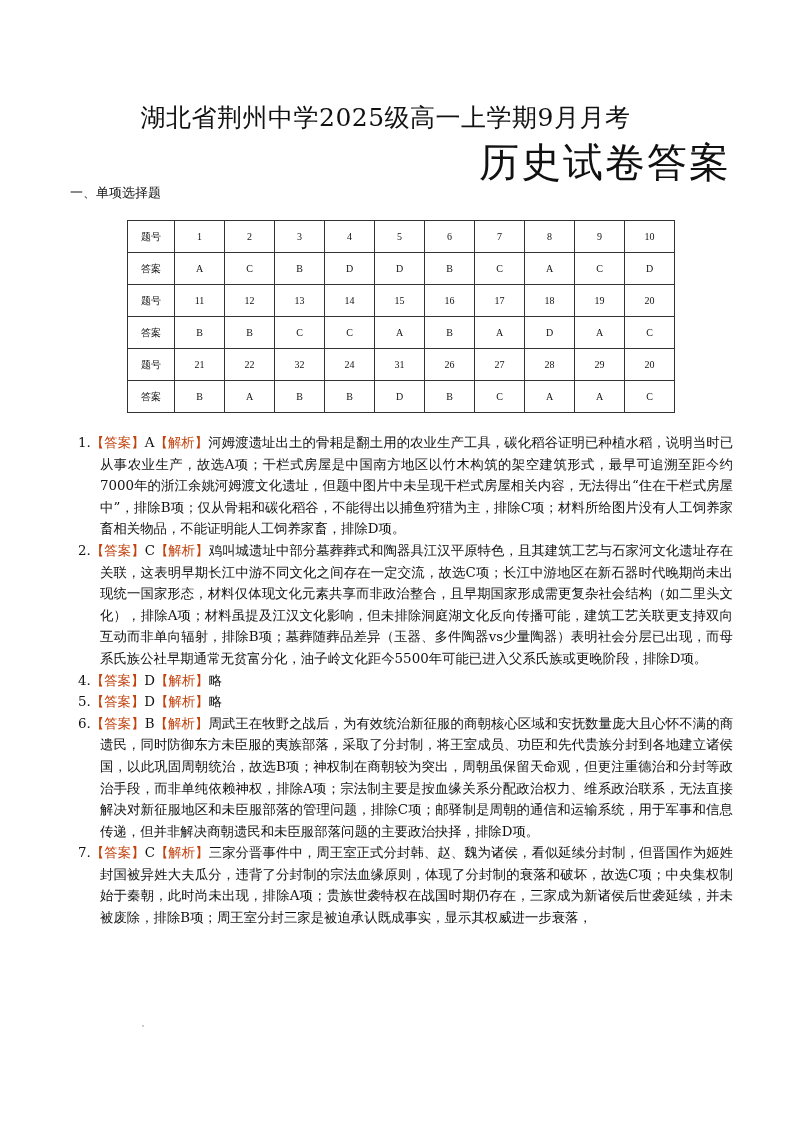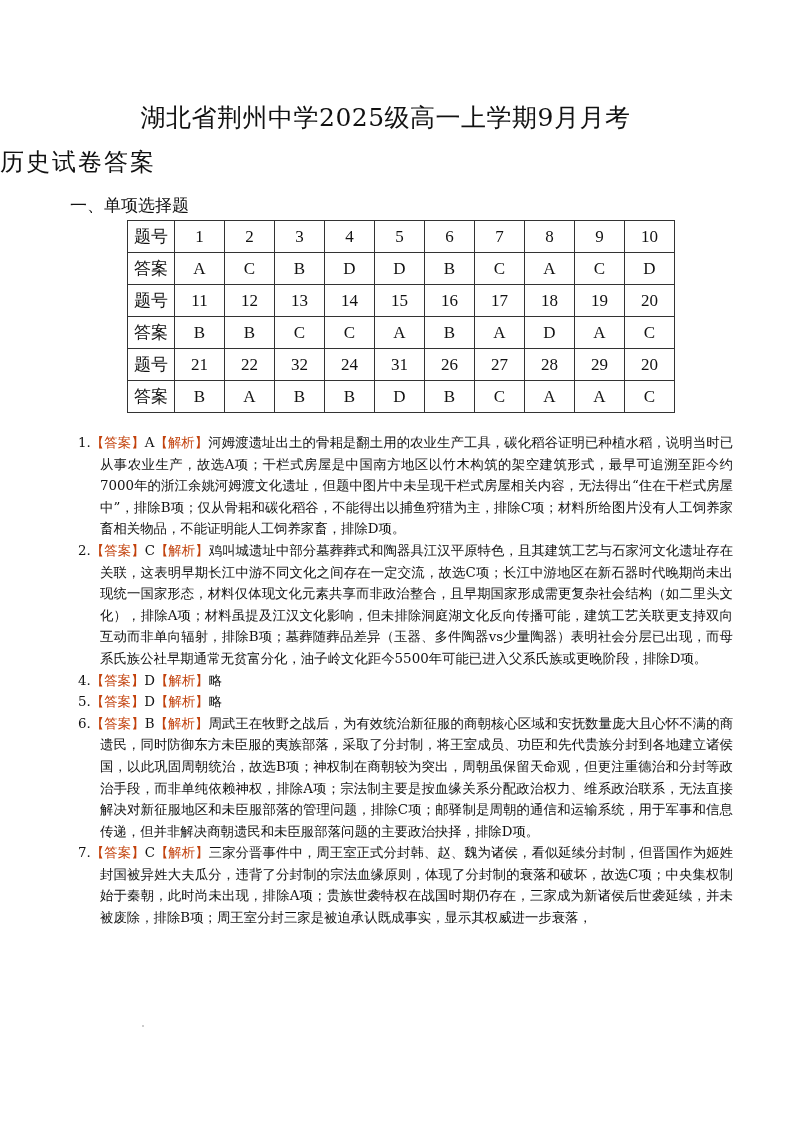--- a/index.html
+++ b/index.html
@@ -1,24 +1,24 @@
 <!DOCTYPE html>
 <html><head>
 <meta charset="utf-8">
 <style>
   html, body { margin: 0; padding: 0; background: #ffffff; }
   body { width: 793px; height: 1122px; position: relative; overflow: hidden;
          font-family: "DejaVu Serif", "Liberation Serif", serif; color: #111; }
   .title1 { position: absolute; top: 100px; left: 0; width: 771px; text-align: center;
             font-size: 25px; letter-spacing: 0.5px; line-height: 36px; }
-  .title2 { position: absolute; top: 142px; left: 0; width: 731px; text-align: left;
-            font-size: 24px; letter-spacing: 2px; line-height: 40px; }
-  .section { position: absolute; top: 196px; left: 70px; font-size: 17px; line-height: 18px; text-align: center; }
+  .title2 { position: absolute; top: 142px; left: 0; width: 731px; text-align: right;
+            font-size: 40px; letter-spacing: 2px; line-height: 40px; }
+  .section { position: absolute; top: 184px; left: 70px; font-size: 13px; line-height: 18px; text-align: center; }
   table.ans { position: absolute; top: 220px; left: 127px; border-collapse: collapse;
-              font-size: 17px; font-family: "Liberation Serif", serif; }
+              font-size: 10px; font-family: "Liberation Serif", serif; }
   table.ans td { border: 1px solid #333; height: 31px; text-align: center; padding: 0;
                  width: 49px; }
   table.ans td.hd { width: 46px; font-family: "DejaVu Serif", serif; }
   .answers { position: absolute; top: 432px; left: 78px; width: 655px;
              font-size: 13.4px; line-height: 21.6px; }
   .item { padding-left: 22px; text-indent: -22px; text-align: justify; }
   .red { color: #c2410c; }
   .dot { position: absolute; top: 1025px; left: 142px; width: 2px; height: 2px; background: #ccc; }
 </style>
 </head>

